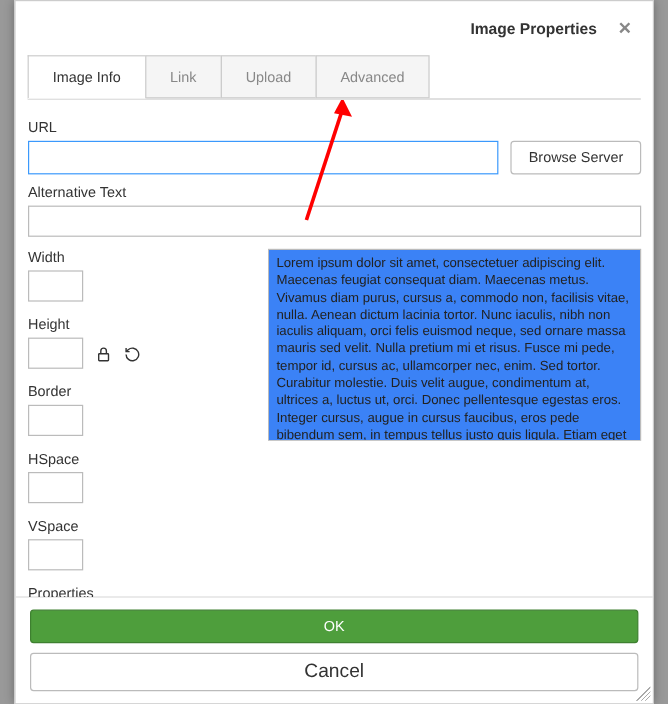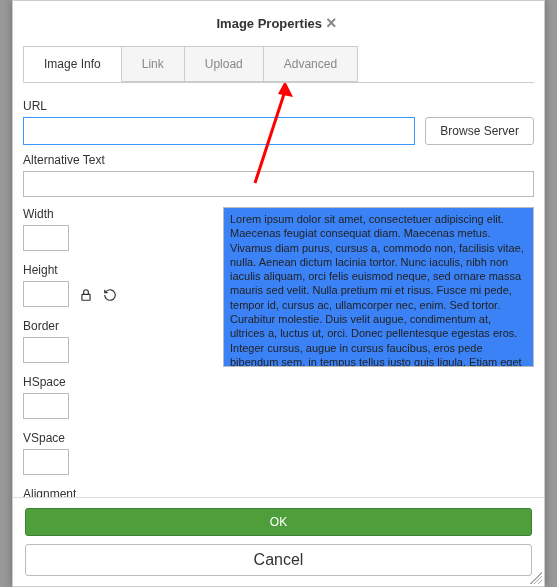--- a/index.html
+++ b/index.html
@@ -21,25 +21,26 @@
     bottom: 0;
     background: #fff;
     border: 1px solid #ccc;
     box-shadow: 0 0 8px rgba(0,0,0,0.3);
     display: flex;
     flex-direction: column;
   }
   .titlebar {
     padding: 10px 14px;
     display: flex;
-    justify-content: center;
+    justify-content: flex-end;
     align-items: center;
     font-weight: bold;
     font-size: 13px;
     color: #333;
+    gap: 14px;
   }
   .close-x {
     font-size: 18px;
     color: #888;
     cursor: pointer;
     padding: 2px 4px;
   }
   .tabs {
     display: flex;
     margin: 0 10px;
@@ -250,21 +251,21 @@
           <label class="field-label">HSpace</label>
           <input class="small-input" type="text" value="" style="">
         </div>
 
         <div class="field-block">
           <label class="field-label">VSpace</label>
           <input class="small-input" type="text" value="" style="">
         </div>
 
         <div class="field-block">
-          <label class="field-label">Alignment</label>
+          <label class="field-label">Properties</label>
           <select class="align-select">
             <option>&lt;not set&gt;</option>
           </select>
         </div>
 
       </div>
 
       <div class="rightcol">
         <div class="preview-box">Lorem ipsum dolor sit amet, consectetuer adipiscing elit. Maecenas feugiat consequat diam. Maecenas metus. Vivamus diam purus, cursus a, commodo non, facilisis vitae, nulla. Aenean dictum lacinia tortor. Nunc iaculis, nibh non iaculis aliquam, orci felis euismod neque, sed ornare massa mauris sed velit. Nulla pretium mi et risus. Fusce mi pede, tempor id, cursus ac, ullamcorper nec, enim. Sed tortor. Curabitur molestie. Duis velit augue, condimentum at, ultrices a, luctus ut, orci. Donec pellentesque egestas eros. Integer cursus, augue in cursus faucibus, eros pede bibendum sem, in tempus tellus justo quis ligula. Etiam eget tortor. Vestibulum rutrum, est ut placerat elementum, lectus nisl aliquam velit, tempor</div>
       </div>

